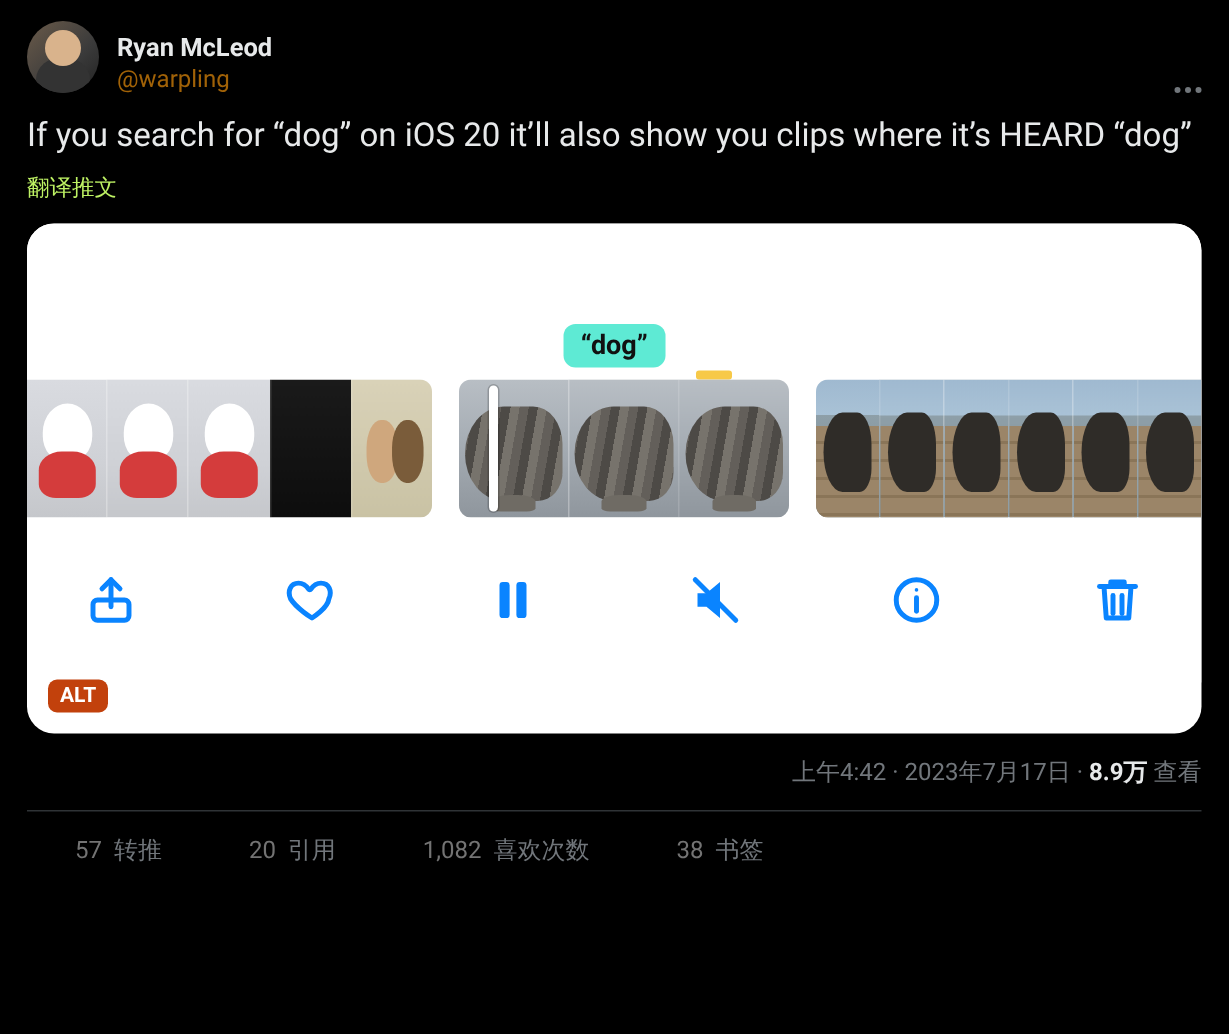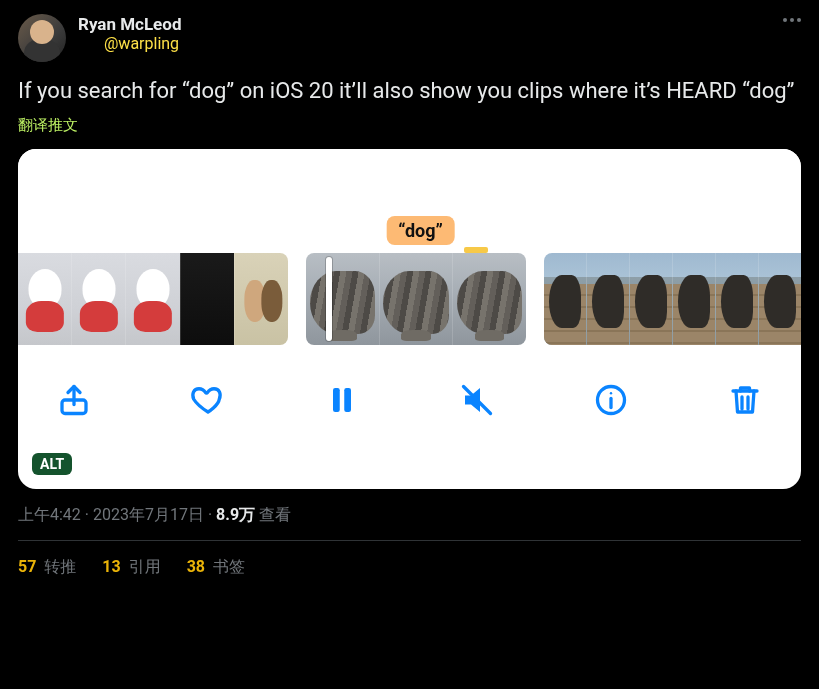--- a/index.html
+++ b/index.html
@@ -1,31 +1,31 @@
 <!DOCTYPE html>
 <html><head>
 <meta charset="utf-8">
 <style>
   * { box-sizing: border-box; margin: 0; padding: 0; }
   html, body { width: 819px; height: 689px; background: #000; color: #e7e9ea; font-family: -apple-system, BlinkMacSystemFont, "Segoe UI", Roboto, Helvetica, Arial, sans-serif; overflow: hidden; }
   .tweet { padding: 14px 18px 0 18px; }
-  .header { display: flex; align-items: flex-start; }
+  .header { display: flex; align-items: flex-end; }
   .avatar { width: 48px; height: 48px; border-radius: 50%; background: linear-gradient(135deg,#6b5b4a 0%, #3b3b3b 60%, #222 100%); margin-right: 12px; flex: 0 0 auto; position: relative; overflow: hidden; }
   .avatar::after { content:""; position:absolute; left:12px; top:6px; width:24px; height:24px; border-radius:50%; background:#d9b38c; }
   .avatar::before { content:""; position:absolute; left:6px; top:24px; width:36px; height:30px; border-radius:50% 50% 0 0; background:#333; }
   .names { display: flex; flex-direction: column; line-height: 1.2; }
   .display-name { font-weight: 700; font-size: 17px; color: #e7e9ea; }
-  .handle { color: #fde047; font-size: 16px; margin-left: 26px; }
+  .handle { color: #a16207; font-size: 16px; }
   .more { margin-left: auto; color: #71767b; display:flex; gap:3px; padding-top:4px; }
   .more span { width:4px; height:4px; background:#71767b; border-radius:50%; display:block; }
   .body-text { margin-top: 14px; font-size: 22px; line-height: 1.35; color: #e7e9ea; }
   .translate-link { color: #bef264; font-size: 15px; margin-top: 10px; display: inline-block; }
   .media-card { margin-top: 14px; background: #fff; border-radius: 18px; overflow: hidden; position: relative; height: 340px; }
   .media-top { height: 104px; background:#fff; position:relative; }
-  .dog-chip { position:absolute; left: 50%; transform: translateX(-50%); bottom: 8px; background:#fdba74; color:#111; font-weight:700; border-radius:8px; padding: 4px 12px; font-size:18px;margin-left:11px; }
+  .dog-chip { position:absolute; left: 50%; transform: translateX(-50%); bottom: 8px; background:#5eead4; color:#111; font-weight:700; border-radius:8px; padding: 4px 12px; font-size:18px; }
   .dog-tick { position:absolute; left: 57%; bottom:0; width:24px; height:6px; background:#f7c948; border-radius:2px; }
   .timeline { height: 92px; background:#fff; display:flex; align-items:stretch; padding: 0 0; gap: 18px; }
   .clip-group { display:flex; height:100%; }
   .clip-group.g1 { flex: 0 0 270px; border-radius: 0 8px 8px 0; overflow:hidden; }
   .clip-group.g2 { flex: 0 0 220px; border-radius: 8px; overflow:hidden; position:relative; }
   .clip-group.g3 { flex: 1 1 auto; border-radius: 8px 0 0 8px; overflow:hidden; }
   .thumb { flex:1; background:#888; position:relative; }
   .thumb + .thumb { border-left: 1px solid rgba(255,255,255,0.15); }
   
   .g1 .thumb { background: linear-gradient(#d9dbe0 0%, #cfd1d6 60%, #c5c7cb 100%); }
@@ -41,26 +41,26 @@
   .g2 .thumb::before { content:""; position:absolute; left:5%; right:5%; top:20%; bottom:12%; background: repeating-linear-gradient(100deg,#635f5a 0 6px,#4d4a46 6px 12px,#77736c 12px 18px); border-radius: 40% 30% 25% 40% / 50% 40% 30% 50%; }
   .g2 .thumb::after { content:""; position:absolute; left:30%; right:30%; bottom:4%; height:12%; background:#6f6b64; border-radius:40% 40% 20% 20%; }
   .g2 .playhead { position:absolute; left:20px; top:4px; bottom:4px; width:6px; background:#fff; border-radius:3px; box-shadow: 0 0 0 1px rgba(0,0,0,0.2); }
   
   .g3 .thumb { background: linear-gradient(#9fb9d0 0%, #a9c2d6 26%, #8e9fa8 26%, #7a8b93 100%); }
   .g3 .thumb::before { content:""; position:absolute; left:0; right:0; bottom:0; height:66%; background: repeating-linear-gradient(#9b8568 0 10px, #8a7558 10px 12px); }
   .g3 .thumb::after { content:""; position:absolute; left:12%; right:12%; top:24%; bottom:18%; background:#2f2c28; border-radius: 40% 30% 25% 40% / 50% 40% 30% 50%; }
   .toolbar { height: 110px; background:#fff; display:flex; align-items:center; justify-content:space-between; padding: 0 34px; }
   .tool-btn { color:#0a84ff; display:flex; align-items:center; justify-content:center; width:44px; height:44px; }
   .tool-btn svg { width: 36px; height: 36px; stroke:#0a84ff; stroke-width:2.2; fill:none; stroke-linecap:round; stroke-linejoin:round; }
-  .alt-badge { position:absolute; left:14px; bottom:14px; background:#14532d; color:#fff; font-size:14px; font-weight:700; padding:3px 8px; border-radius:6px; }
-  .meta-line { margin-top: 16px; color:#71767b; font-size:16px; }
+  .alt-badge { position:absolute; left:14px; bottom:14px; background:#c2410c; color:#fff; font-size:14px; font-weight:700; padding:3px 8px; border-radius:6px; }
+  .meta-line { margin-top: 16px; color:#71767b; font-size:16px;text-align:right; }
   .meta-line .views-num { color:#e7e9ea; font-weight:700; }
   .divider { border:0; border-top:1px solid #2f3336; margin: 14px 0 0 0; }
   .stats-line { display:flex; gap: 26px; padding: 16px 0 0 0; font-size:16px; color:#71767b; }
-  .stats-line .num { font-weight:700; color:#eab308; margin-right:4px; }
+  .stats-line .num { font-weight:400; color:#737373; margin-right:4px;margin-left:32px; }
 </style>
 </head>
 <body>
 
 <div class="tweet">
 
   <div class="header">
     <div class="avatar"></div>
     <div class="names">
       <span class="display-name">Ryan McLeod</span>
@@ -151,17 +151,18 @@
   </div>
 
   <div class="meta-line">
     <span>上午4:42</span><span> · </span><span>2023年7月17日</span><span> · </span><span class="views-num">8.9万</span><span> 查看</span>
   </div>
 
   <hr class="divider">
 
   <div class="stats-line">
     <span><span class="num">57</span><span> 转推</span></span>
-    <span><span class="num">13</span><span> 引用</span></span>
+    <span><span class="num">20</span><span> 引用</span></span>
+    <span><span class="num">1,082</span><span> 喜欢次数</span></span>
     <span><span class="num">38</span><span> 书签</span></span>
   </div>
 
 </div>
 
 </body></html>

